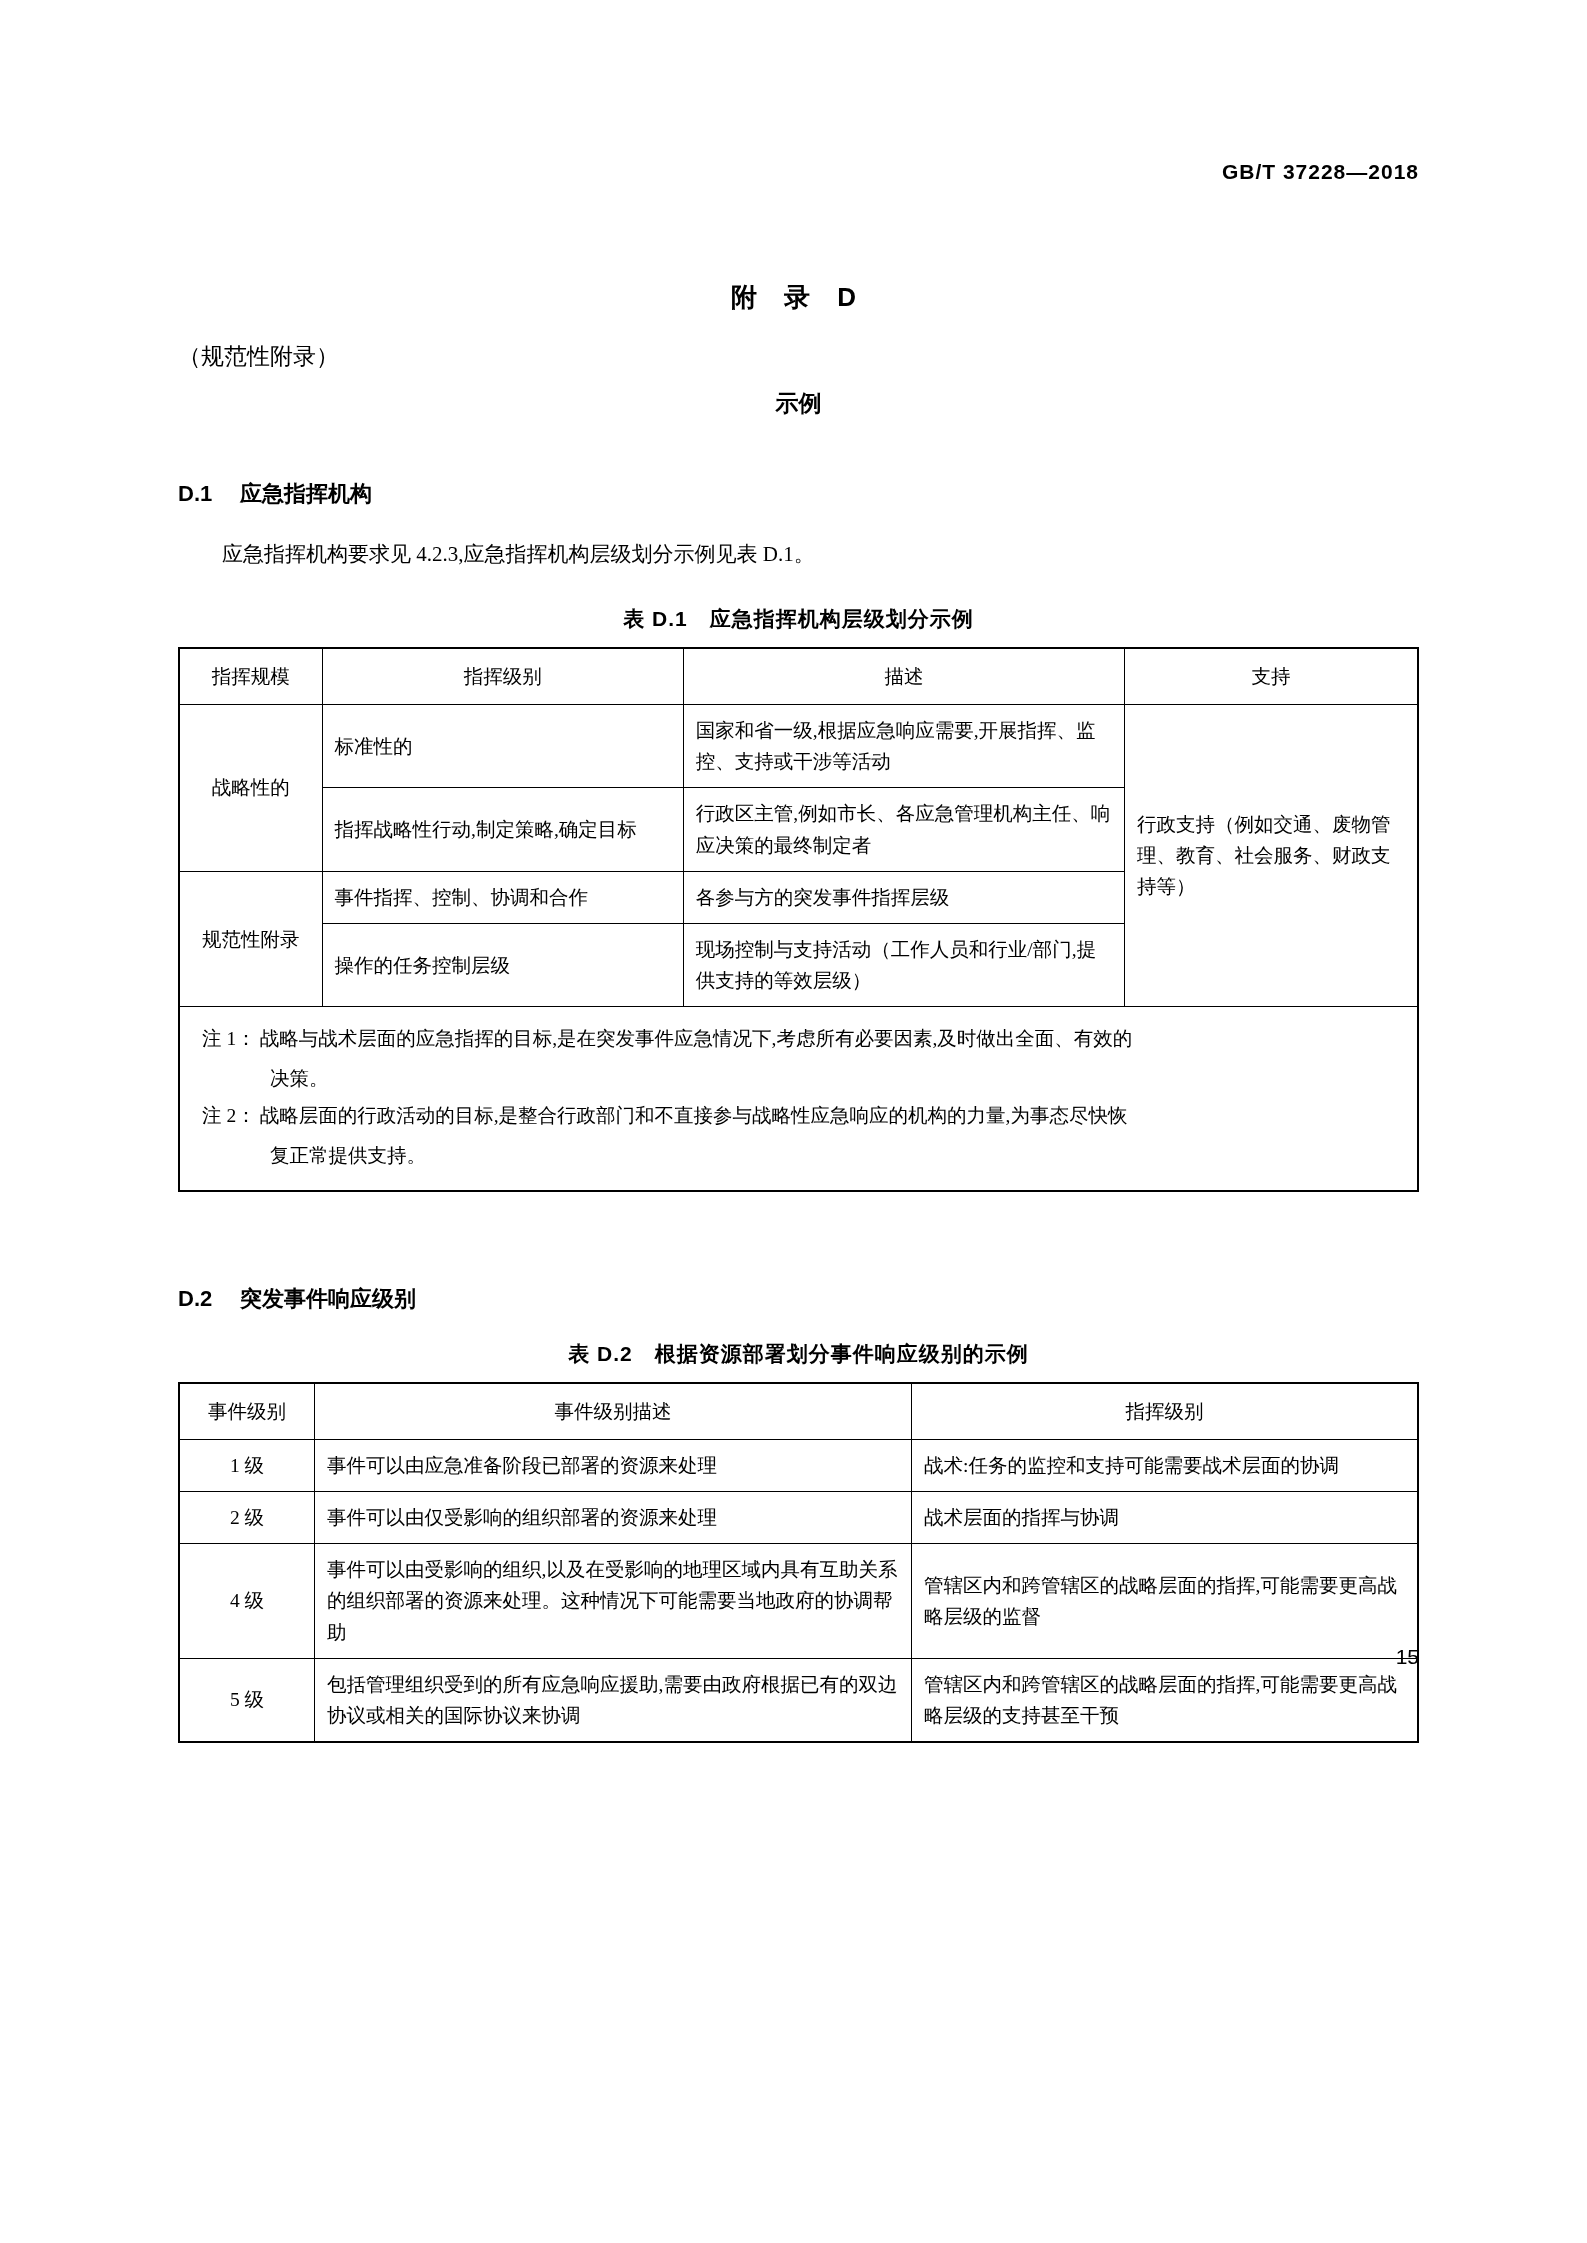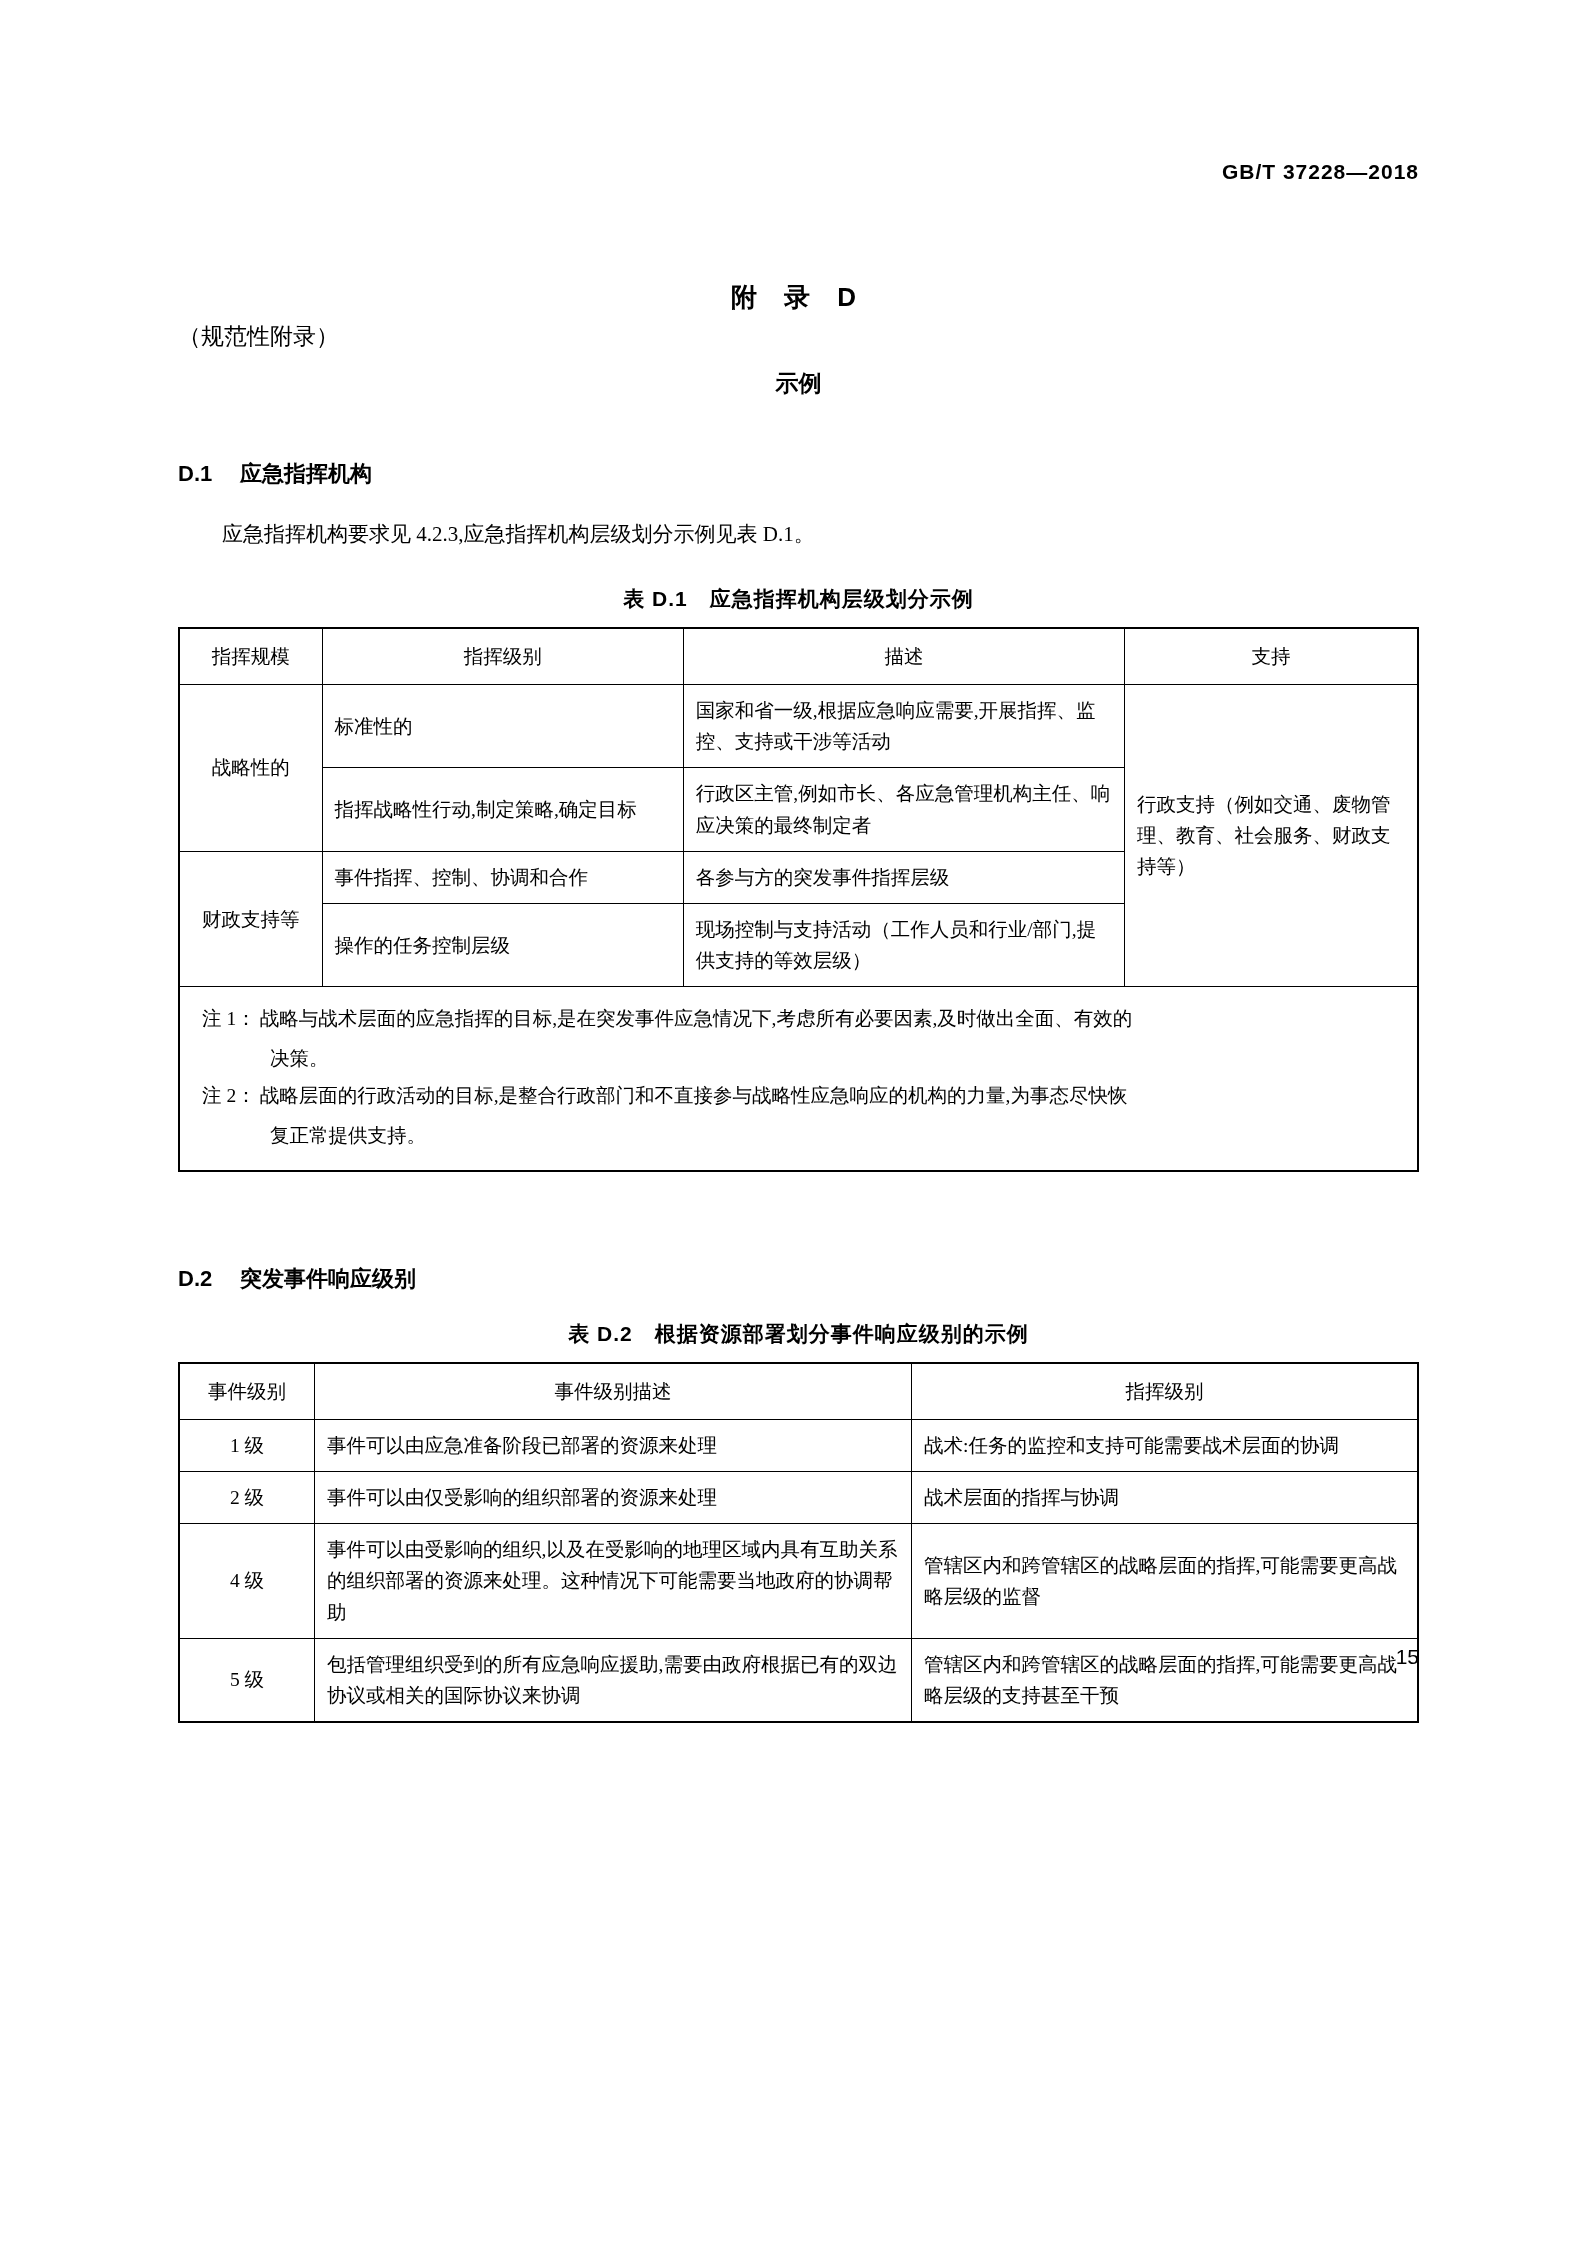--- a/index.html
+++ b/index.html
@@ -35,21 +35,21 @@
     left: 178px;
     right: 168px;
     top: 280px;
   }
   .annex-title {
     text-align: center;
     font-family: "Liberation Sans", sans-serif;
     font-weight: bold;
     font-size: 26px;
     letter-spacing: 10px;
-    margin-bottom: 6px;
+    margin-bottom: 26px;
   }
   .annex-sub {
     text-align: left;
     font-family: "Liberation Sans", sans-serif;
     font-size: 23px;
     margin-bottom: 16px;
   }
   .annex-sub2 {
     text-align: center;
     font-family: "Liberation Sans", sans-serif;
@@ -168,21 +168,21 @@
           <td class="c-center" rowspan="2">战略性的</td>
           <td>标准性的</td>
           <td>国家和省一级,根据应急响应需要,开展指挥、监控、支持或干涉等活动</td>
           <td rowspan="4">行政支持（例如交通、废物管理、教育、社会服务、财政支持等）</td>
         </tr>
         <tr>
           <td>指挥战略性行动,制定策略,确定目标</td>
           <td>行政区主管,例如市长、各应急管理机构主任、响应决策的最终制定者</td>
         </tr>
         <tr>
-          <td class="c-center" rowspan="2">财政支持等</td>
+          <td class="c-center" rowspan="2">规范性附录</td>
           <td>事件指挥、控制、协调和合作</td>
           <td>各参与方的突发事件指挥层级</td>
         </tr>
         <tr>
           <td>操作的任务控制层级</td>
           <td>现场控制与支持活动（工作人员和行业/部门,提供支持的等效层级）</td>
         </tr>
         <tr>
           <td class="notes-cell" colspan="4">
             <div class="note-line">

